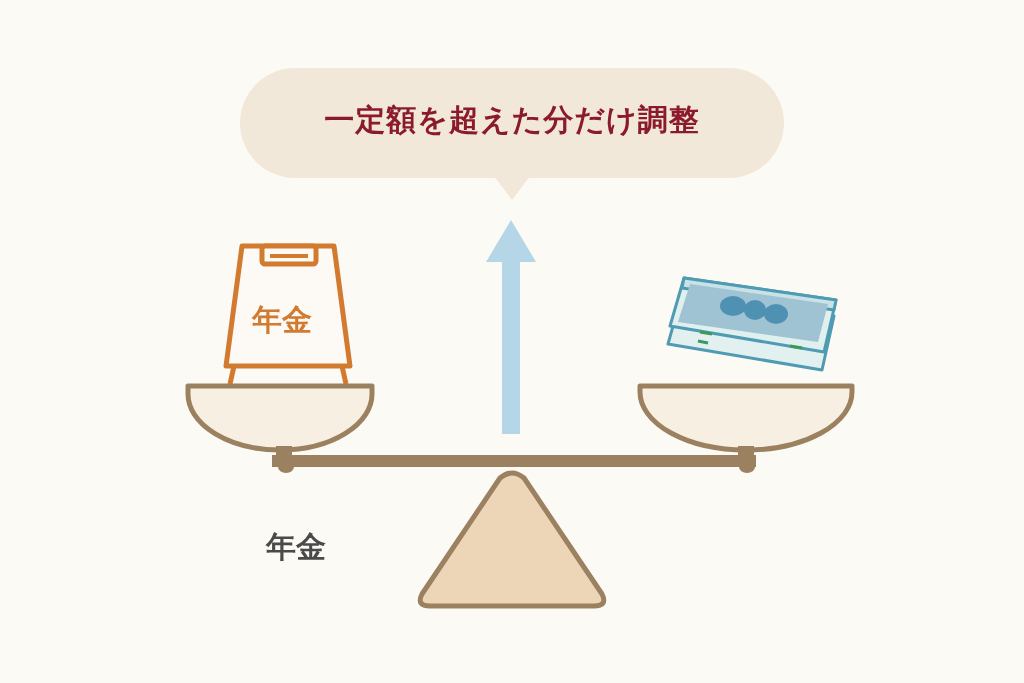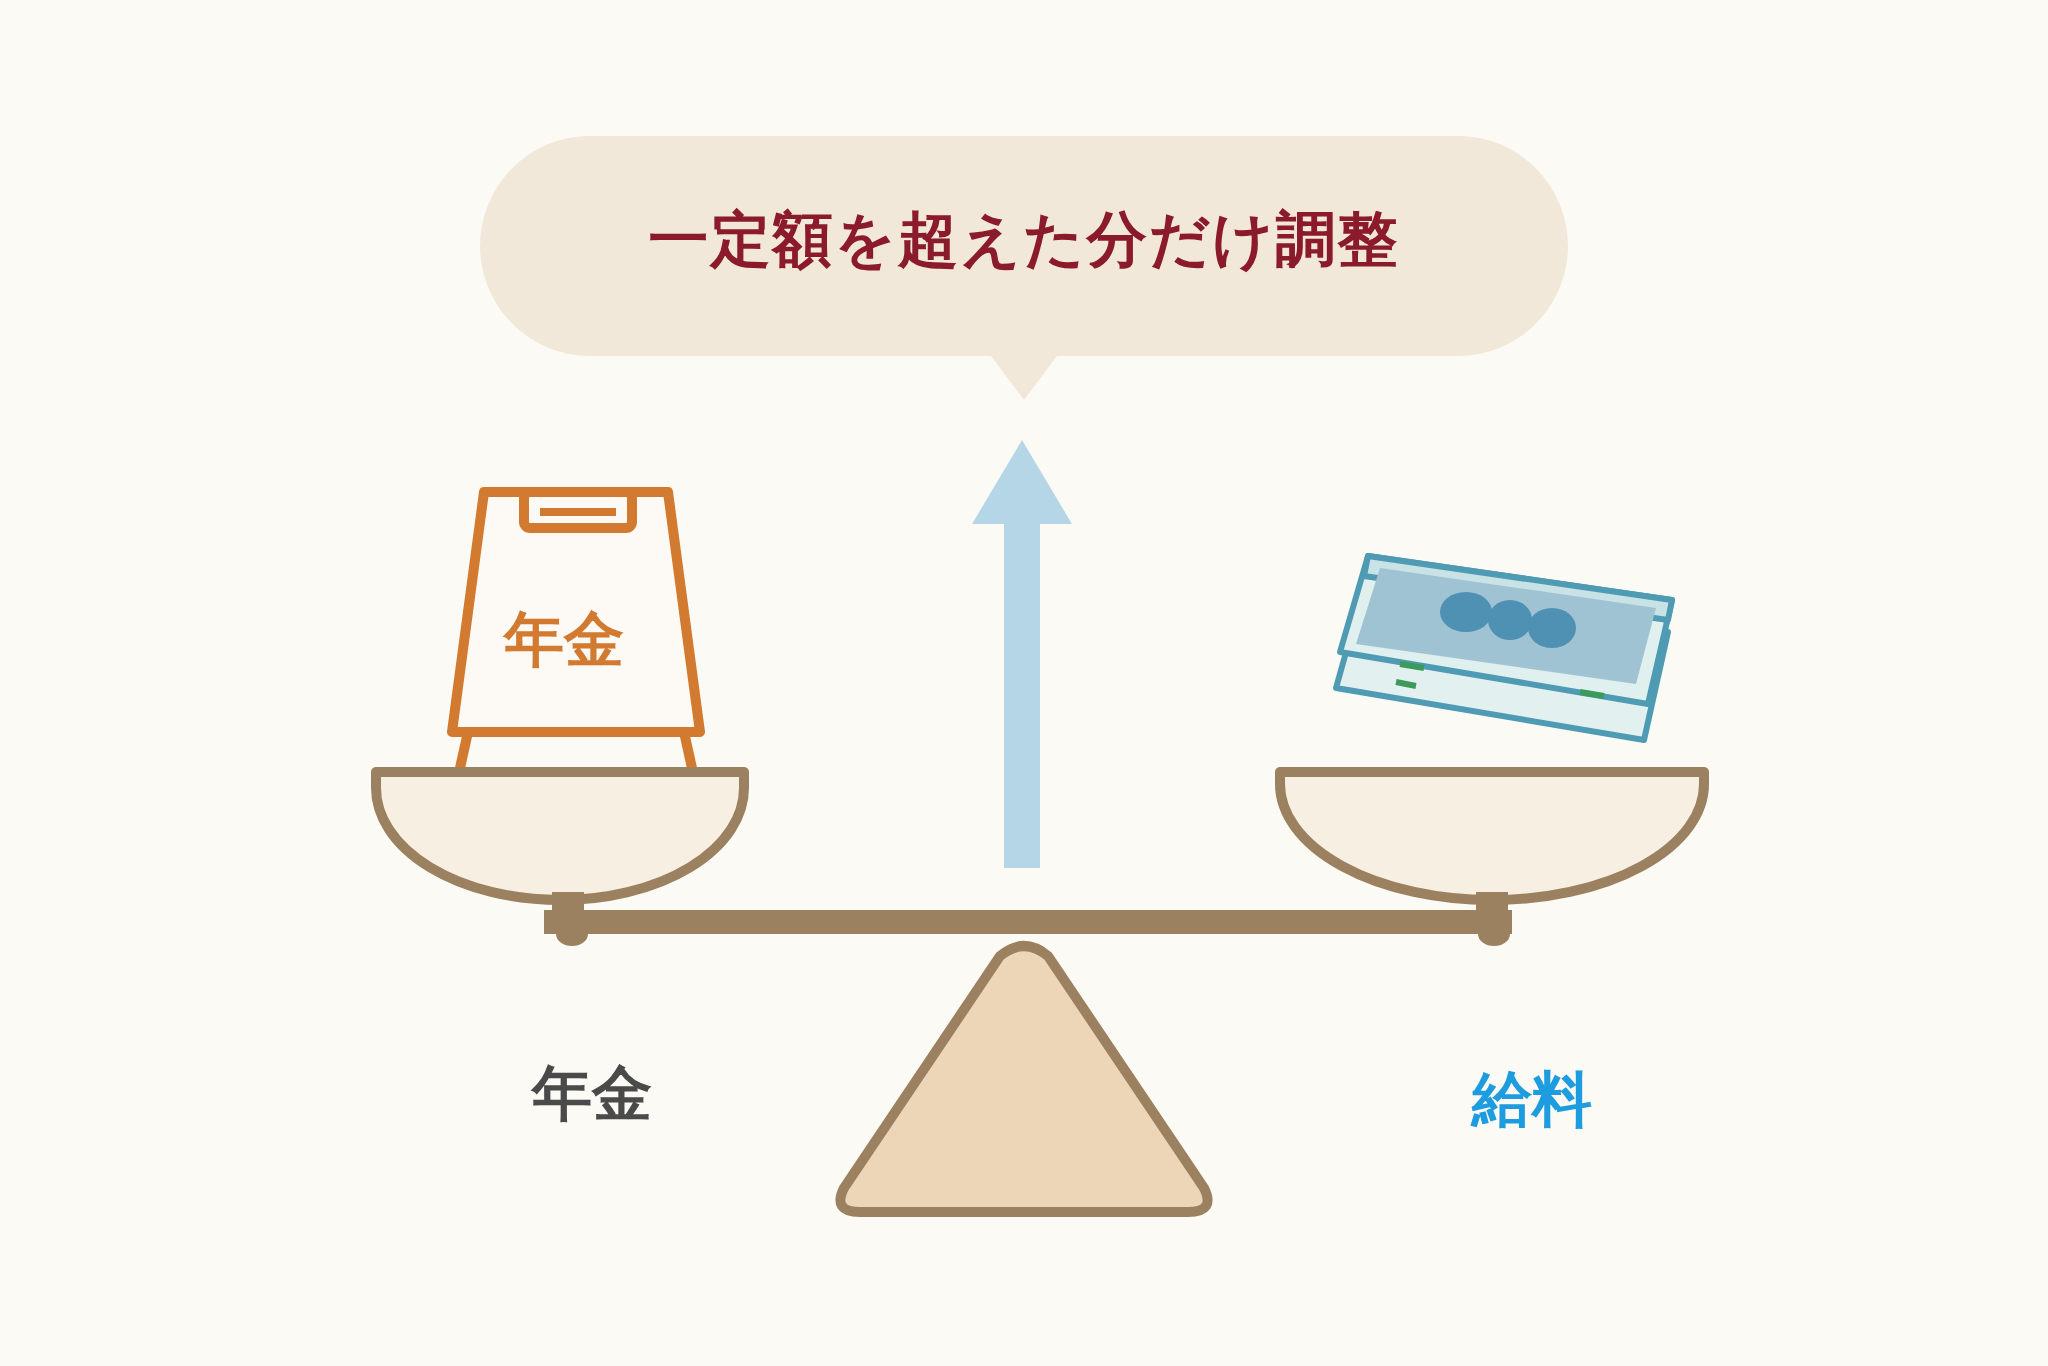--- a/index.html
+++ b/index.html
@@ -81,14 +81,13 @@
     </g>
 
     <g>
       <path d="M500,478 Q512,468 524,478 L602,594 Q608,606 594,606 L430,606 Q416,606 422,594 Z" fill="#ecd6b7" stroke="#9c8160" stroke-width="5" stroke-linejoin="round"></path>
     </g>
   </svg>
 
   <div class="bubble-text" style="color:#8b1a2b">一定額を超えた分だけ調整</div>
   <div class="sign-text" style="color:#d17a30">年金</div>
   <div class="label-left" style="color:#4a4a4a">年金</div>
-  <div class="label-right" style="color:#1e9ce0">給料</div>
 </div>
 
 </body></html>

